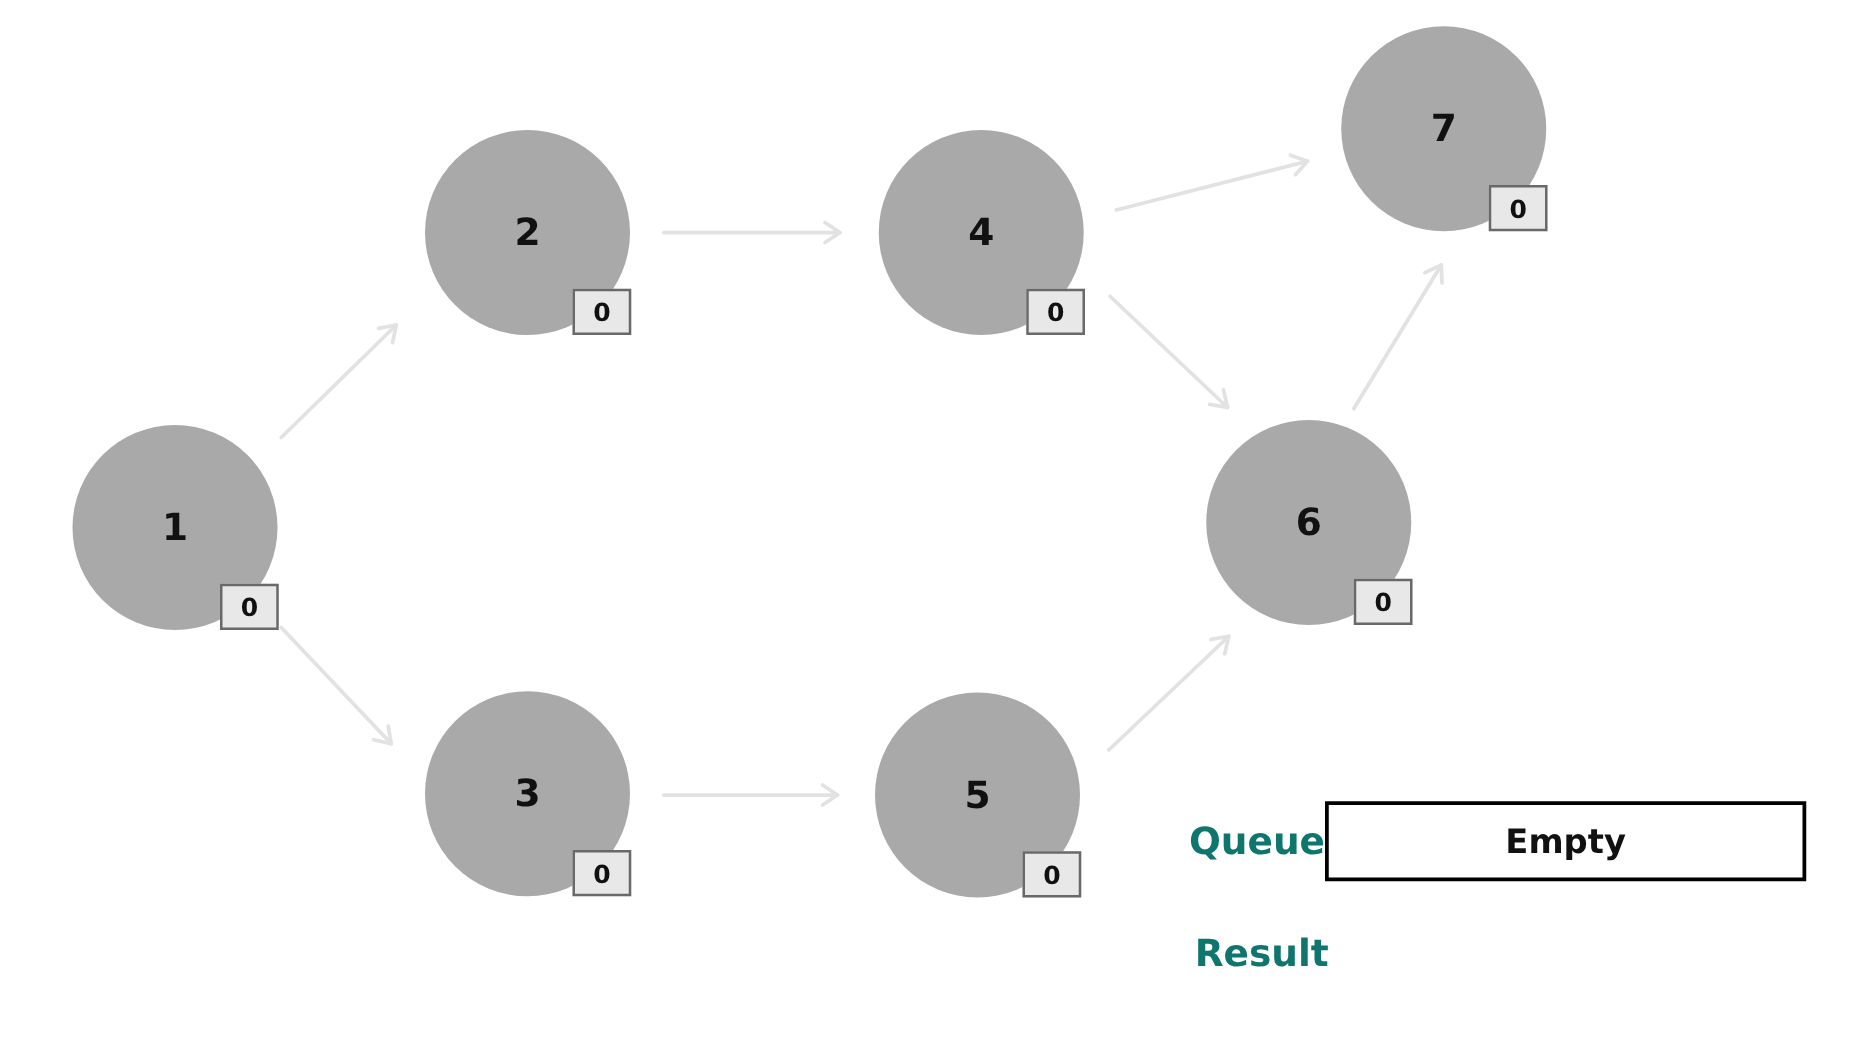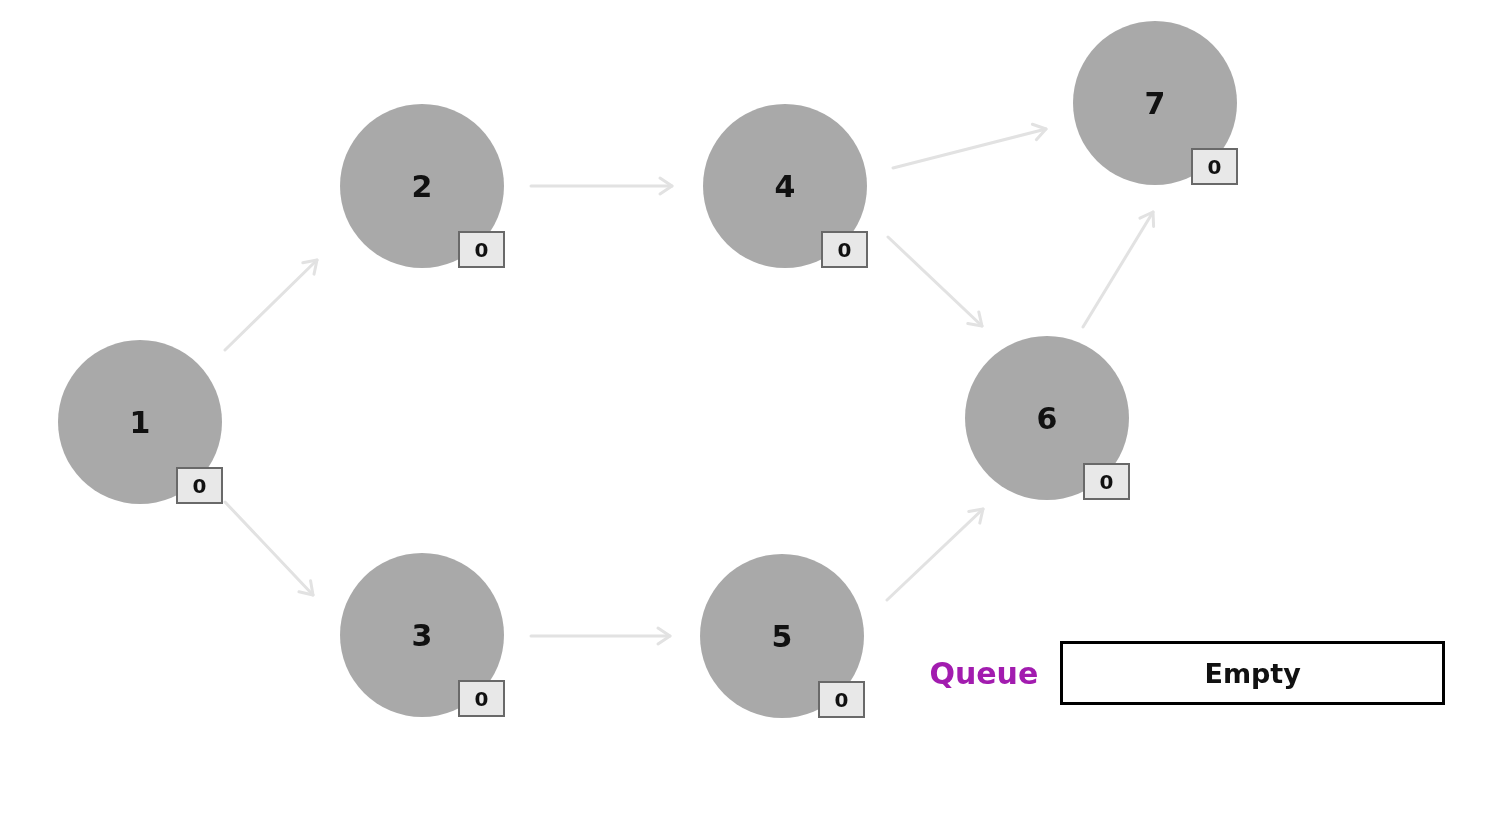--- a/index.html
+++ b/index.html
@@ -67,22 +67,21 @@
     display: flex;
     align-items: center;
   }
   .io-row.queue-row { top: 641px; }
   .io-row.result-row { top: 731px; }
   .io-label {
     width: 163px;
     text-align: right;
     font-size: 30px;
     font-weight: 700;
-    color: #a21caf;
-    padding-right: 22px;
+    color: #0f766e;
     box-sizing: border-box;
   }
   .io-box {
     width: 392px;
     height: 64px;
     box-sizing: border-box;
     border: 3px solid #000000;
     background: #ffffff;
     display: flex;
     align-items: center;
@@ -148,15 +147,16 @@
     <span class="node-num">7</span>
     <span class="badge">0</span>
   </div>
 
   <div class="io-row queue-row">
     <div class="io-label">Queue</div>
     <div class="io-box">Empty</div>
   </div>
 
   <div class="io-row result-row">
+    <div class="io-label">Result</div>
   </div>
 
 </div>
 
 </body></html>

